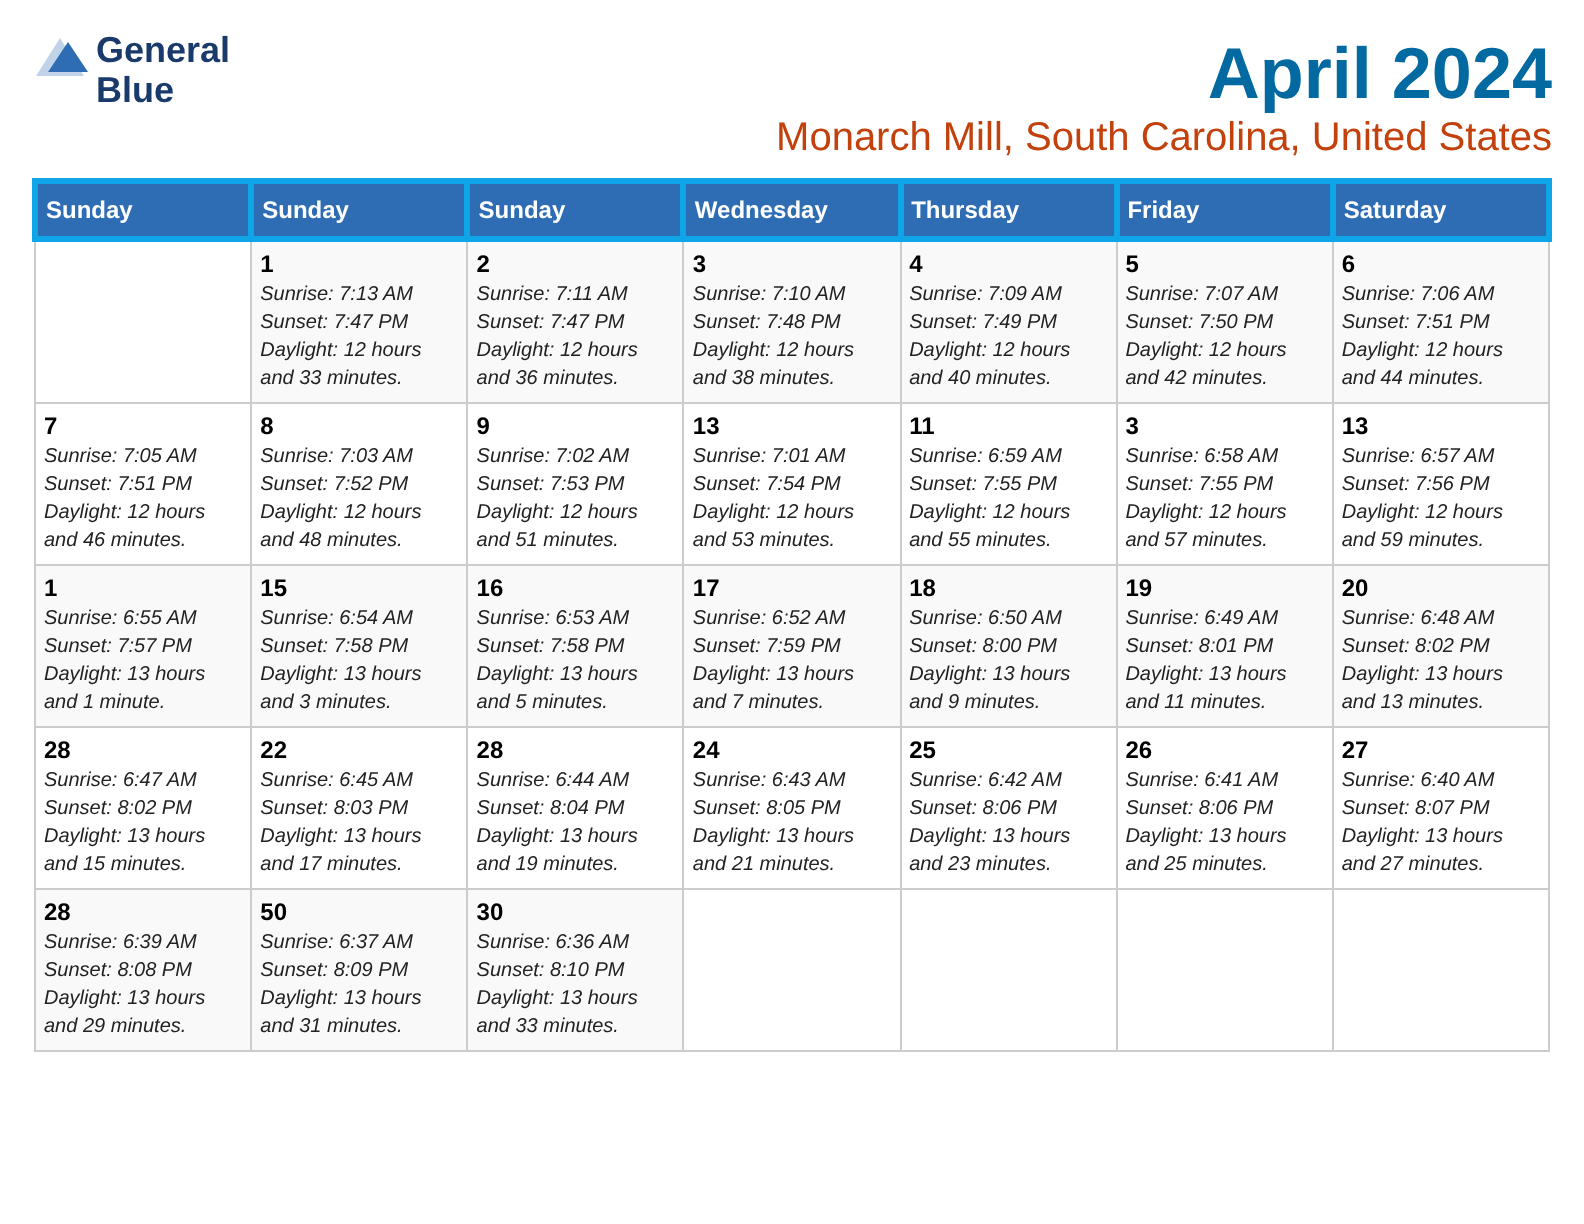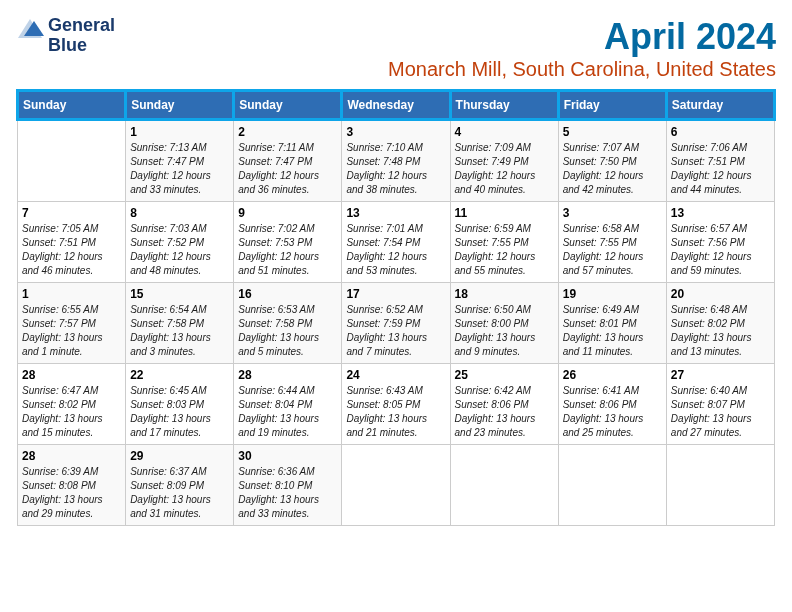--- a/index.html
+++ b/index.html
@@ -347,21 +347,21 @@
       <tr>
         <td>
         <span class="day-num">28</span>
         <div class="day-info">
           Sunrise: 6:39 AM<br>
           Sunset: 8:08 PM<br>
           Daylight: 13 hours and 29 minutes.
         </div>
       </td>
         <td>
-        <span class="day-num">29</span>
+        <span class="day-num">50</span>
         <div class="day-info">
           Sunrise: 6:37 AM<br>
           Sunset: 8:09 PM<br>
           Daylight: 13 hours and 31 minutes.
         </div>
       </td>
         <td>
         <span class="day-num">30</span>
         <div class="day-info">
           Sunrise: 6:36 AM<br>

